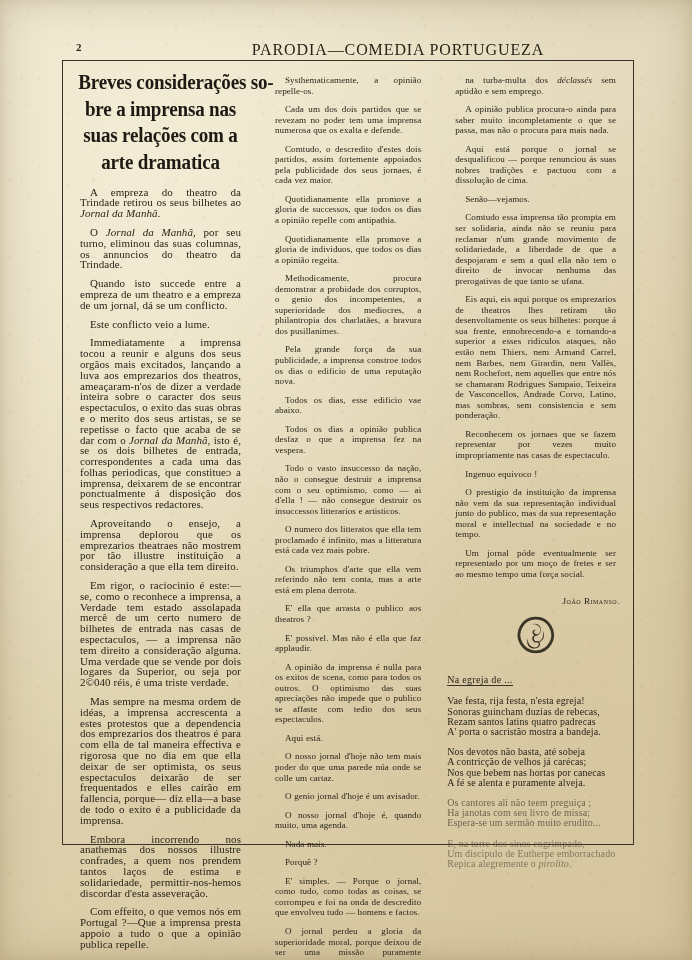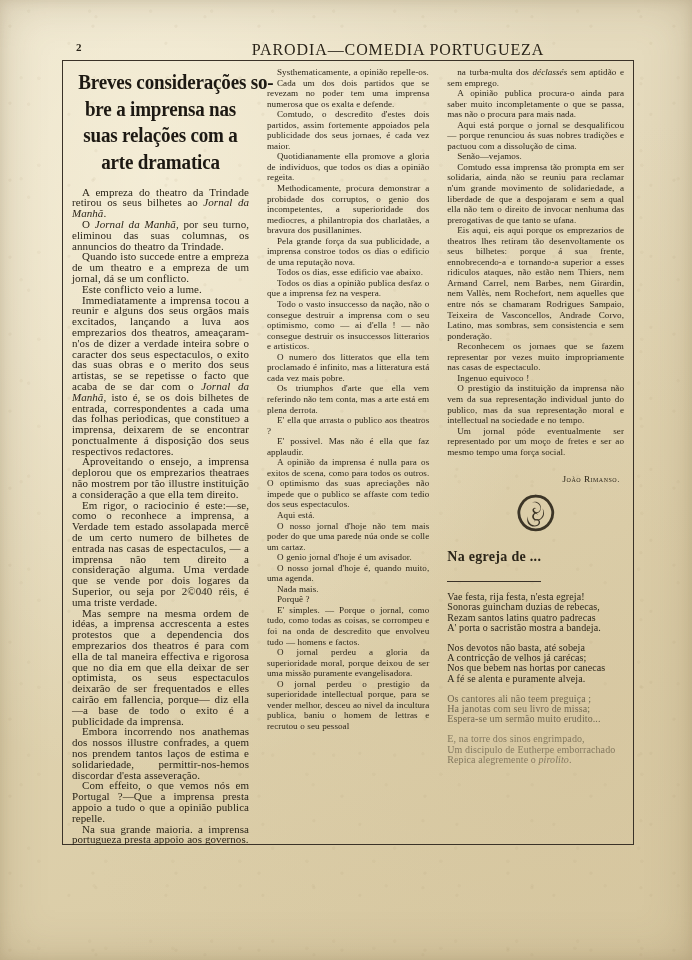--- a/index.html
+++ b/index.html
@@ -108,21 +108,21 @@
     color: #1d1913;
     letter-spacing: -0.2px;
     margin: 2px 0 11px 0;
     transform: scaleX(0.93);
     transform-origin: center;
   }
   .headline span { display: block; white-space: nowrap; }
 
   
   .body p {
-    margin: 0;
+    margin: 8px;
     text-indent: 10px;
     font-size: 9.1px;
     line-height: 10.55px;
     text-align: justify;
     color: #2b2519;
     font-family: "Liberation Serif", serif;
     letter-spacing: 0.05px;
     word-spacing: 0.2px;
   }
   .body p i { font-style: italic; }
@@ -147,26 +147,26 @@
     opacity: 0.9;
   }
 
   
   .poembox {
     margin-top: 2px;
     padding-top: 4px;
     color: #2b2519;
   }
   .poem-title {
-    font-weight: bold;
-    font-size: 14px;
+    font-weight: normal;
+    font-size: 10px;
     letter-spacing: 0.3px;
     border-bottom: 1.4px solid #3a3228;
     display: inline-block;
-    padding-bottom: 16px;
+    padding-bottom: 0;
     margin-bottom: 10px;
   }
   .stanza {
     margin: 0 0 10px 0;
     font-size: 10px;
     line-height: 10.2px;
     letter-spacing: 0.1px;
   }
   .stanza .ln { display: block; white-space: nowrap; }
   .stanza.faded { opacity: 0.62; }
@@ -207,20 +207,21 @@
             <p>Com effeito, o que vemos nós em Portugal ?—Que a imprensa presta appoio a tudo o que a opinião publica repelle.</p>
             <p>Na sua grande maioria. a imprensa portugueza presta appoio aos governos.</p>
           </div>
       </div>
 
       <div class="col col2">
         <div class="body" id="col2body">
             <p>Systhematicamente, a opinião repelle-os.</p>
             <p>Cada um dos dois partidos que se revezam no poder tem uma imprensa numerosa que os exalta e defende.</p>
             <p>Comtudo, o descredito d'estes dois partidos, assim fortemente appoiados pela publicidade dos seus jornaes, é cada vez maior.</p>
+            <p>Quotidianamente ella promove a gloria de successos, que todos os dias a opinião repelle com antipathia.</p>
             <p>Quotidianamente ella promove a gloria de individuos, que todos os dias a opinião regeita.</p>
             <p>Methodicamente, procura demonstrar a probidade dos corruptos, o genio dos incompetentes, a superioridade dos mediocres, a philantropia dos charlatães, a bravura dos pusillanimes.</p>
             <p>Pela grande força da sua publicidade, a imprensa constroe todos os dias o edificio de uma reputação nova.</p>
             <p>Todos os dias, esse edificio vae abaixo.</p>
             <p>Todos os dias a opinião publica desfaz o que a imprensa fez na vespera.</p>
             <p>Todo o vasto insuccesso da nação, não o consegue destruir a imprensa com o seu optimismo, como — ai d'ella ! — não consegue destruir os insuccessos litterarios e artisticos.</p>
             <p>O numero dos litteratos que ella tem proclamado é infinito, mas a litteratura está cada vez mais pobre.</p>
             <p>Os triumphos d'arte que ella vem referindo não tem conta, mas a arte está em plena derrota.</p>
             <p>E' ella que arrasta o publico aos theatros ?</p>
             <p>E' possivel. Mas não é ella que faz applaudir.</p>

